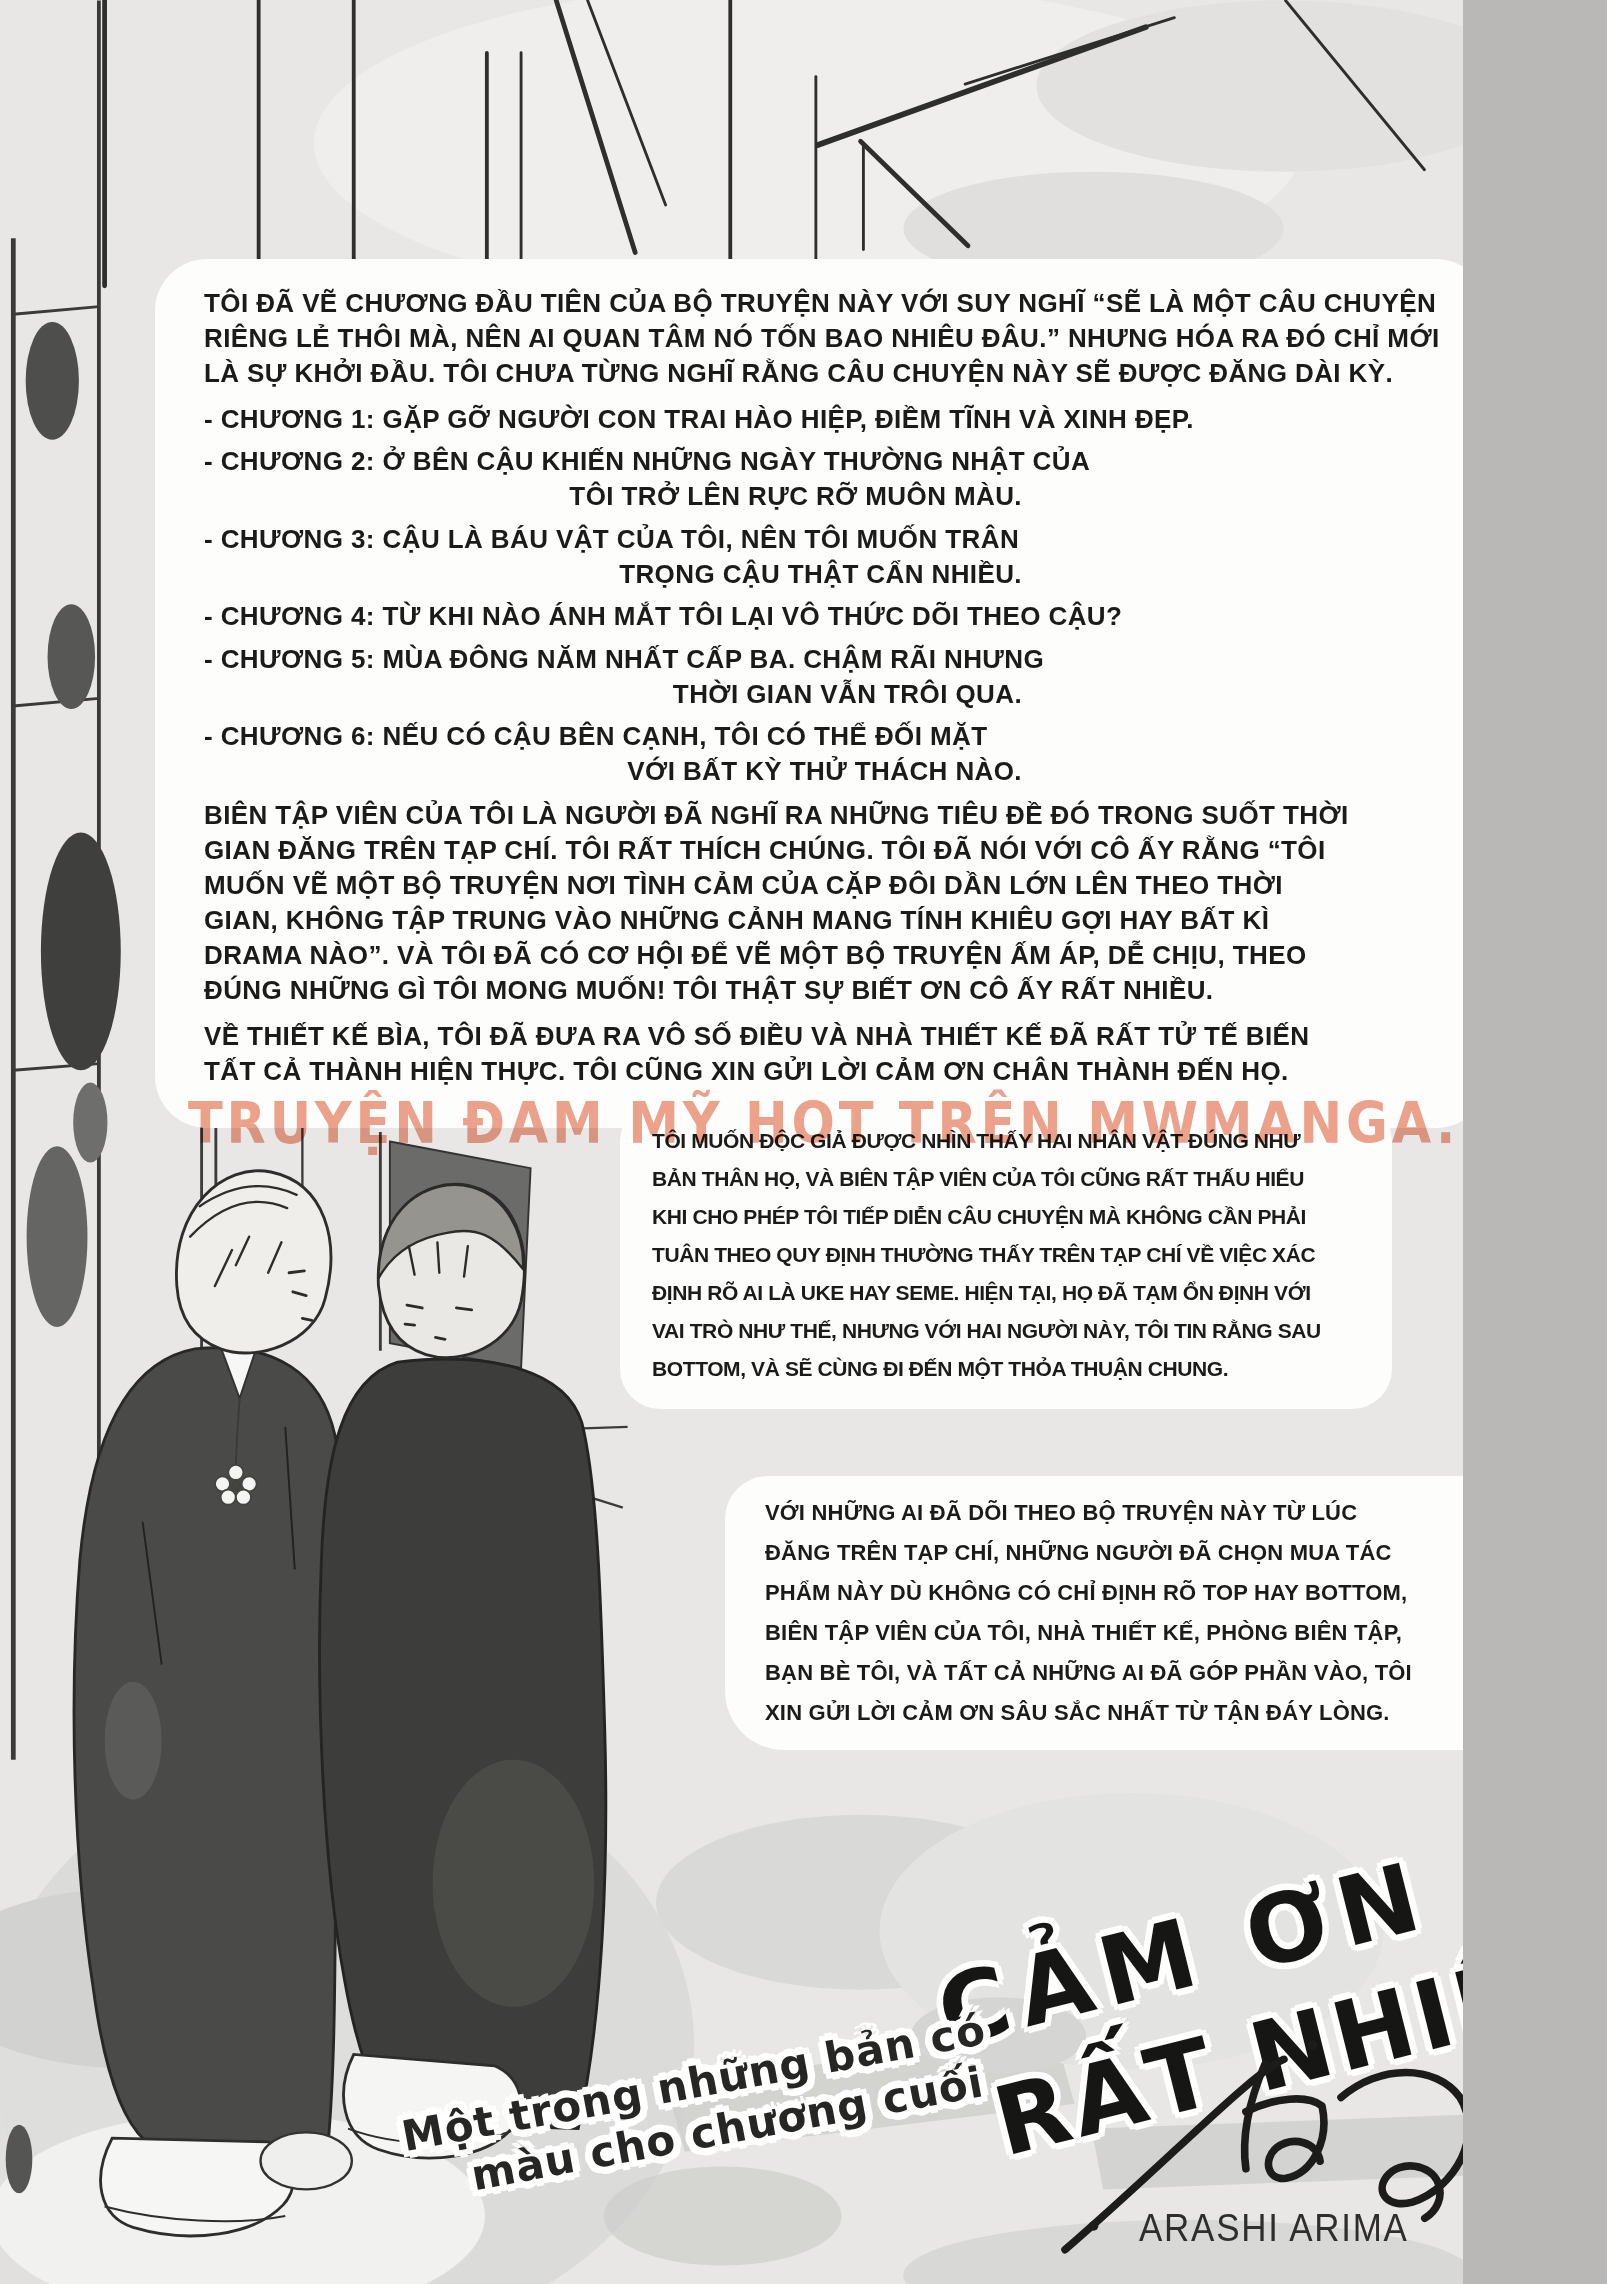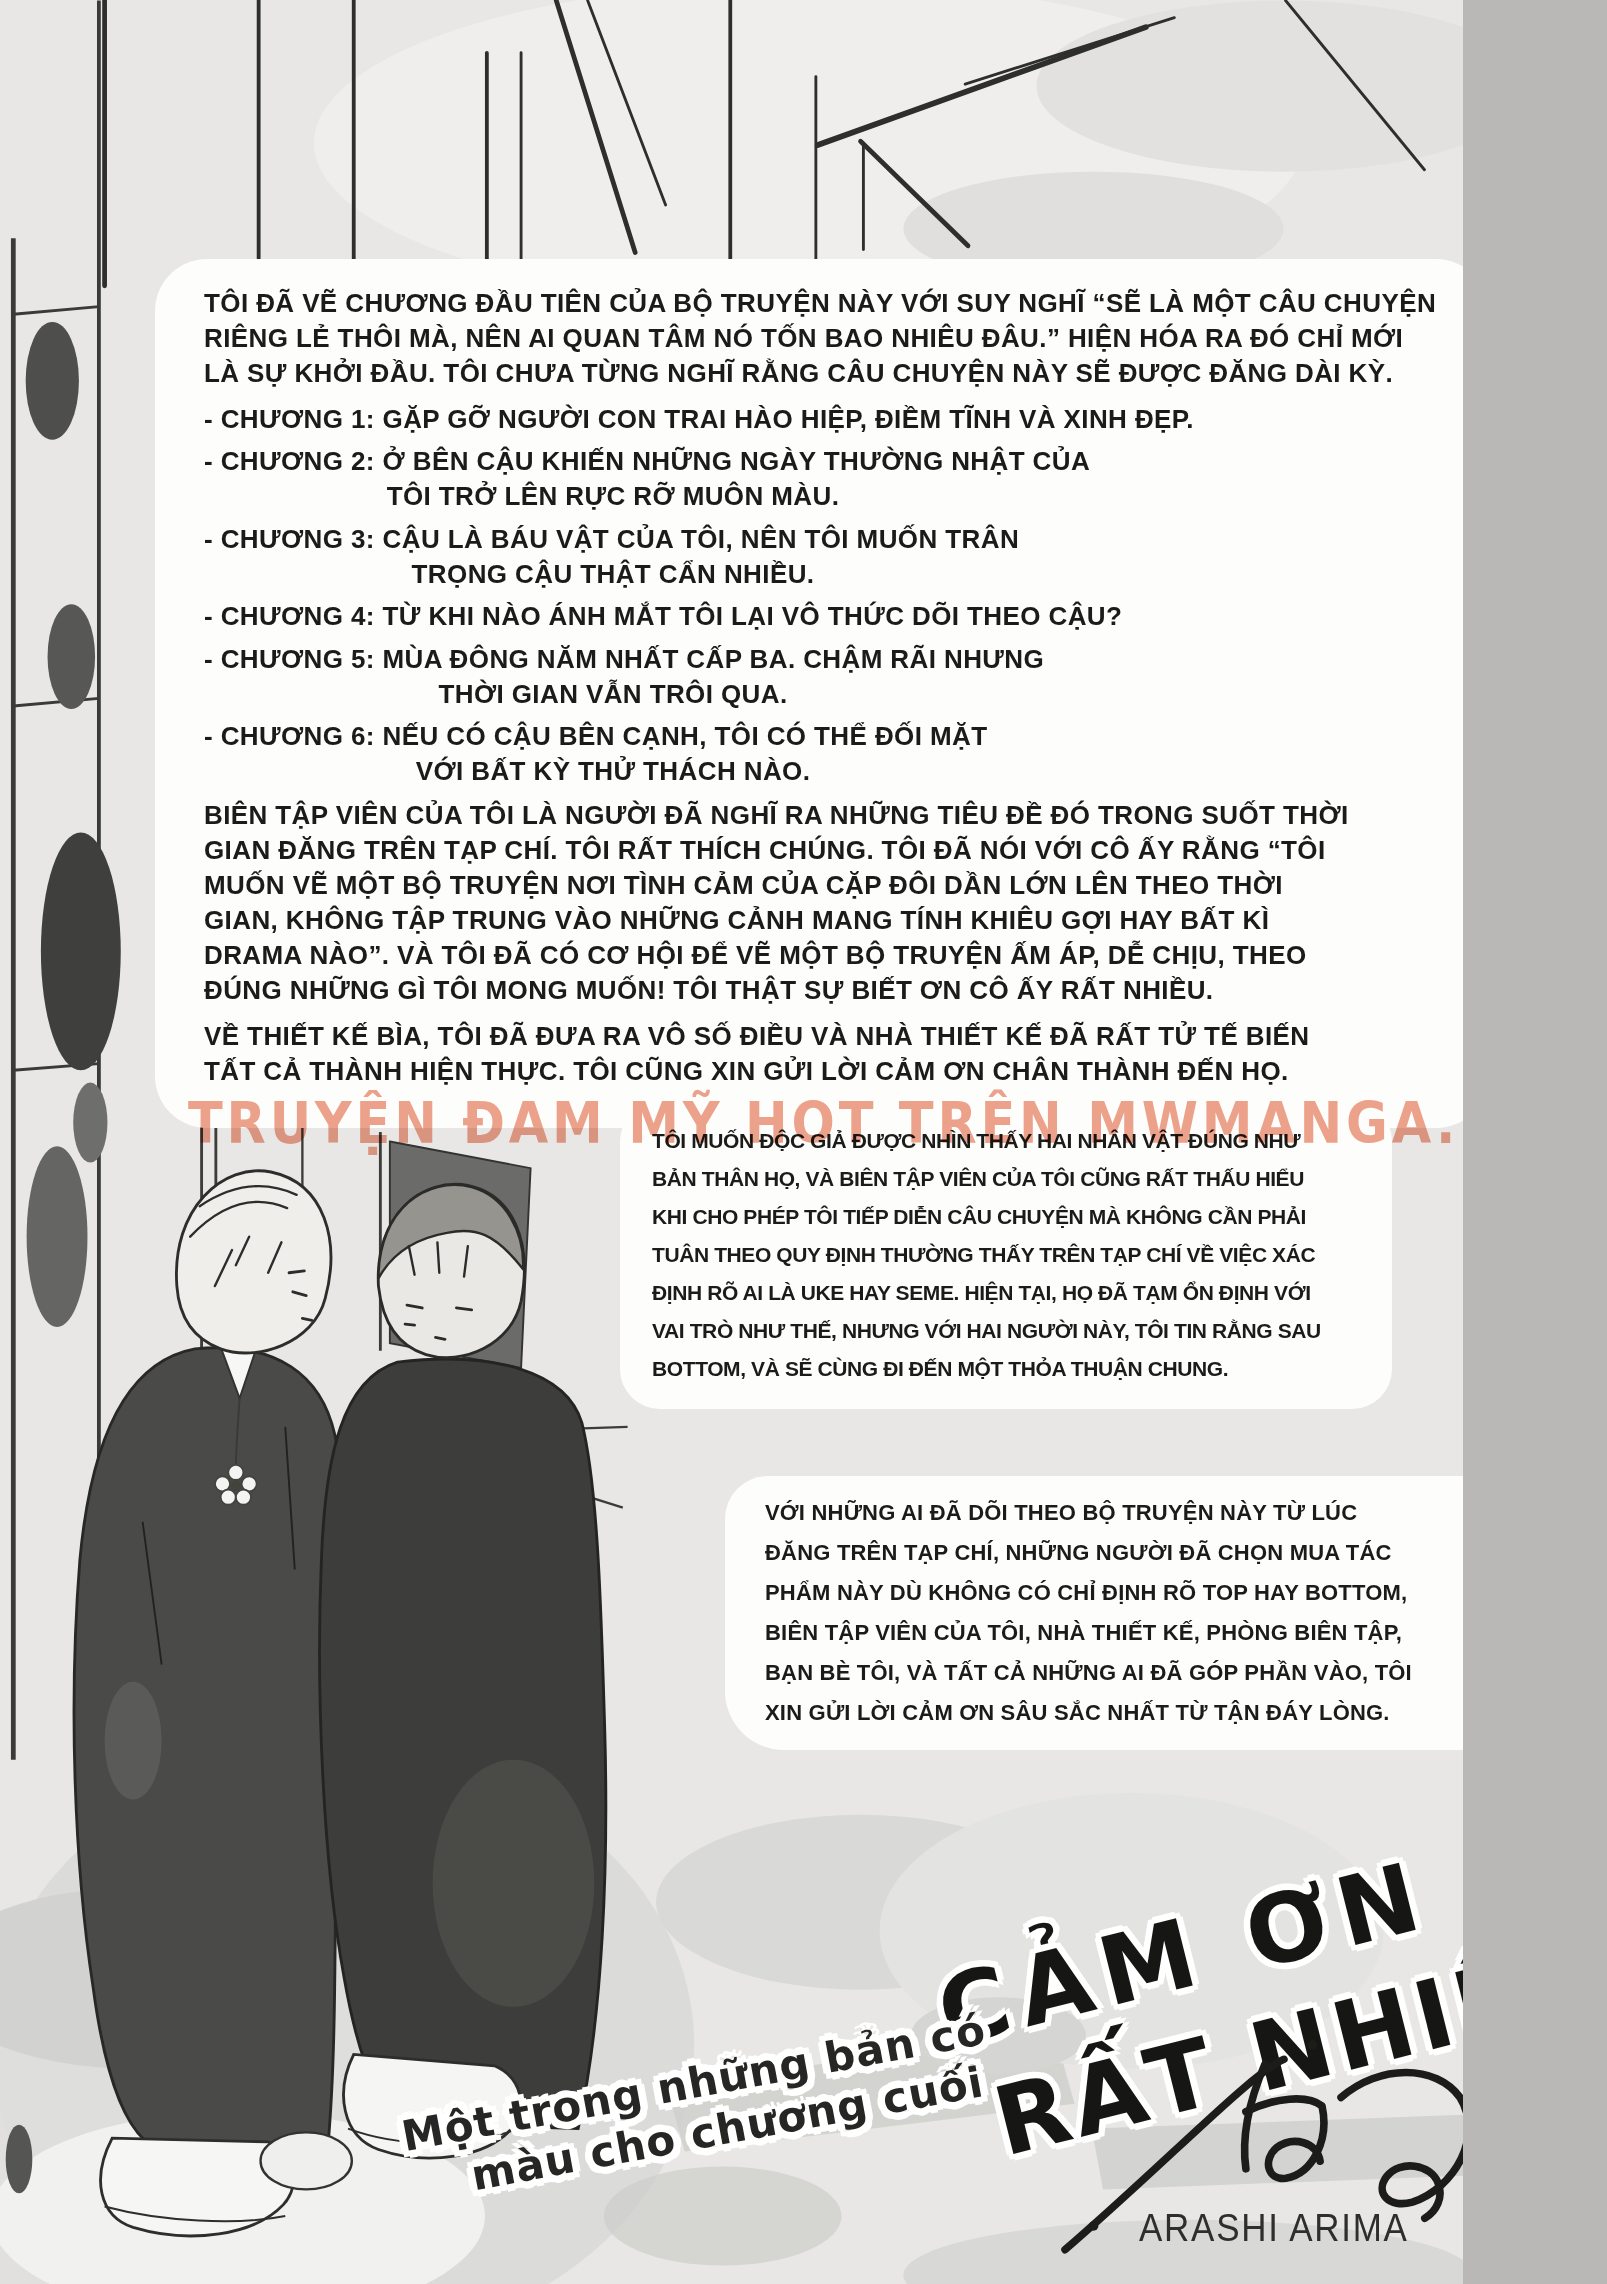--- a/index.html
+++ b/index.html
@@ -7,21 +7,21 @@
         font-family:"Liberation Sans","DejaVu Sans",sans-serif;padding-left:24px;}
   .bg{position:absolute;left:0;top:0;width:1607px;height:2285px;z-index:0;}
 
   .panel{position:absolute;background:#fdfdfc;color:#1b1b19;z-index:2;box-sizing:border-box;}
   .line{font-weight:700;font-size:26px;line-height:35px;letter-spacing:0.4px;white-space:nowrap;}
 
   .panel-top{left:155px;top:259px;width:1333px;border-radius:52px;padding:27px 34px 28.5px 49px;}
   .para{margin-bottom:10.5px;}
   .chapters{margin-bottom:8.6px;}
   .chapter{margin-bottom:7.6px;}
-  .chapter .cont{width:818px;text-align:center;}
+  .chapter .cont{width:818px;text-align:right;}
 
   .panel-readers{left:620px;top:1101px;width:772px;border-radius:40px;padding:21px 0 21px 32px;}
   .panel-readers .line{font-size:21px;line-height:38px;letter-spacing:-0.4px;}
 
   .panel-thanks{left:725px;top:1476px;width:833px;border-radius:43px 43px 43px 59px;padding:17px 0 17px 40px;}
   .panel-thanks .line{font-size:22px;line-height:40px;letter-spacing:0.2px;}
 
   .watermark{position:absolute;left:188px;top:1090px;z-index:9;font-family:"DejaVu Sans",sans-serif;
              font-weight:700;font-size:51px;letter-spacing:3.8px;color:#ed9b82;white-space:nowrap;
              mix-blend-mode:multiply;opacity:.92;transform:scaleY(1.12);transform-origin:left top;}
@@ -154,21 +154,21 @@
       <path d="M430,1310 L436,1340 M460,1306 L462,1338 M492,1310 L488,1342" stroke="#2b2b29" stroke-width="2.5" fill="none" stroke-linecap="round"></path>
       <path d="M428,1372 l16,3 M480,1375 l16,2 M458,1406 l10,2 M426,1392 l10,1" stroke="#2b2b29" stroke-width="3" fill="none" stroke-linecap="round"></path>
       <path d="M372,2160 C352,2200 360,2246 398,2260 C450,2278 512,2268 538,2238 C556,2216 548,2184 520,2172 Z" fill="#f5f5f3" stroke="#2d2d2b" stroke-width="3"></path>
       <path d="M366,2238 C420,2258 490,2258 540,2240" stroke="#2d2d2b" stroke-width="2" fill="none"></path>
     </g>
   </svg>
 
   <div class="panel panel-top">
     <div class="para intro">
         <div class="line">TÔI ĐÃ VẼ CHƯƠNG ĐẦU TIÊN CỦA BỘ TRUYỆN NÀY VỚI SUY NGHĨ “SẼ LÀ MỘT CÂU CHUYỆN</div>
-        <div class="line">RIÊNG LẺ THÔI MÀ, NÊN AI QUAN TÂM NÓ TỐN BAO NHIÊU ĐÂU.” HIỆN HÓA RA ĐÓ CHỈ MỚI</div>
+        <div class="line">RIÊNG LẺ THÔI MÀ, NÊN AI QUAN TÂM NÓ TỐN BAO NHIÊU ĐÂU.” NHƯNG HÓA RA ĐÓ CHỈ MỚI</div>
         <div class="line">LÀ SỰ KHỞI ĐẦU. TÔI CHƯA TỪNG NGHĨ RẰNG CÂU CHUYỆN NÀY SẼ ĐƯỢC ĐĂNG DÀI KỲ.</div>
       </div>
     <div class="chapters">
         <div class="chapter">
         <div class="line">- CHƯƠNG 1: GẶP GỠ NGƯỜI CON TRAI HÀO HIỆP, ĐIỀM TĨNH VÀ XINH ĐẸP.</div>
         <div class="line cont"></div>
       </div>
         <div class="chapter">
         <div class="line">- CHƯƠNG 2: Ở BÊN CẬU KHIẾN NHỮNG NGÀY THƯỜNG NHẬT CỦA</div>
         <div class="line cont">TÔI TRỞ LÊN RỰC RỠ MUÔN MÀU.</div>

